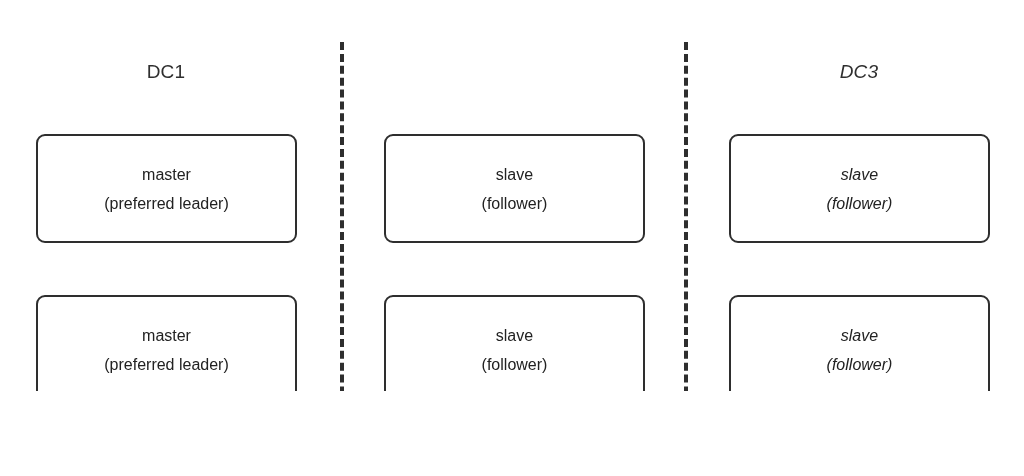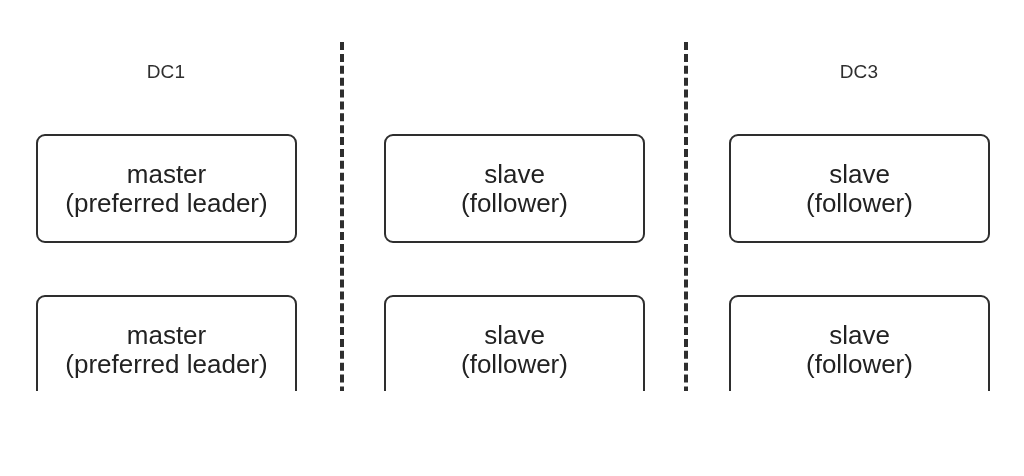--- a/index.html
+++ b/index.html
@@ -34,21 +34,21 @@
 
   
   .column {
     position: absolute;
     top: 0;
     width: 330px;
     height: 476px;
   }
   .col-dc1 { left: 1px;   }
   .col-dc2 { left: 349px; }
-  .col-dc3 { left: 694px; }
+  .col-dc3 { left: 694px; font-style: italic; }
 
   .dc-label {
     position: absolute;
     top: 60px;
     left: 0;
     width: 330px;
     text-align: center;
     font-size: 19px;
     line-height: 24px;
     color: #2f2f2f;
@@ -70,21 +70,21 @@
     align-items: center;
     justify-content: center;
   }
   .col-dc2 .node { left: 35px; }
   .col-dc3 .node { left: 35px; }
 
   .node-row-1 { top: 134px; }
   .node-row-2 { top: 295px; }
 
   .node-line {
-    font-size: 26px;
+    font-size: 16px;
     line-height: 29px;
     color: #222222;
     text-align: center;
     white-space: nowrap;
   }
 </style>
 </head>
 <body>
 
 <div id="diagram">

